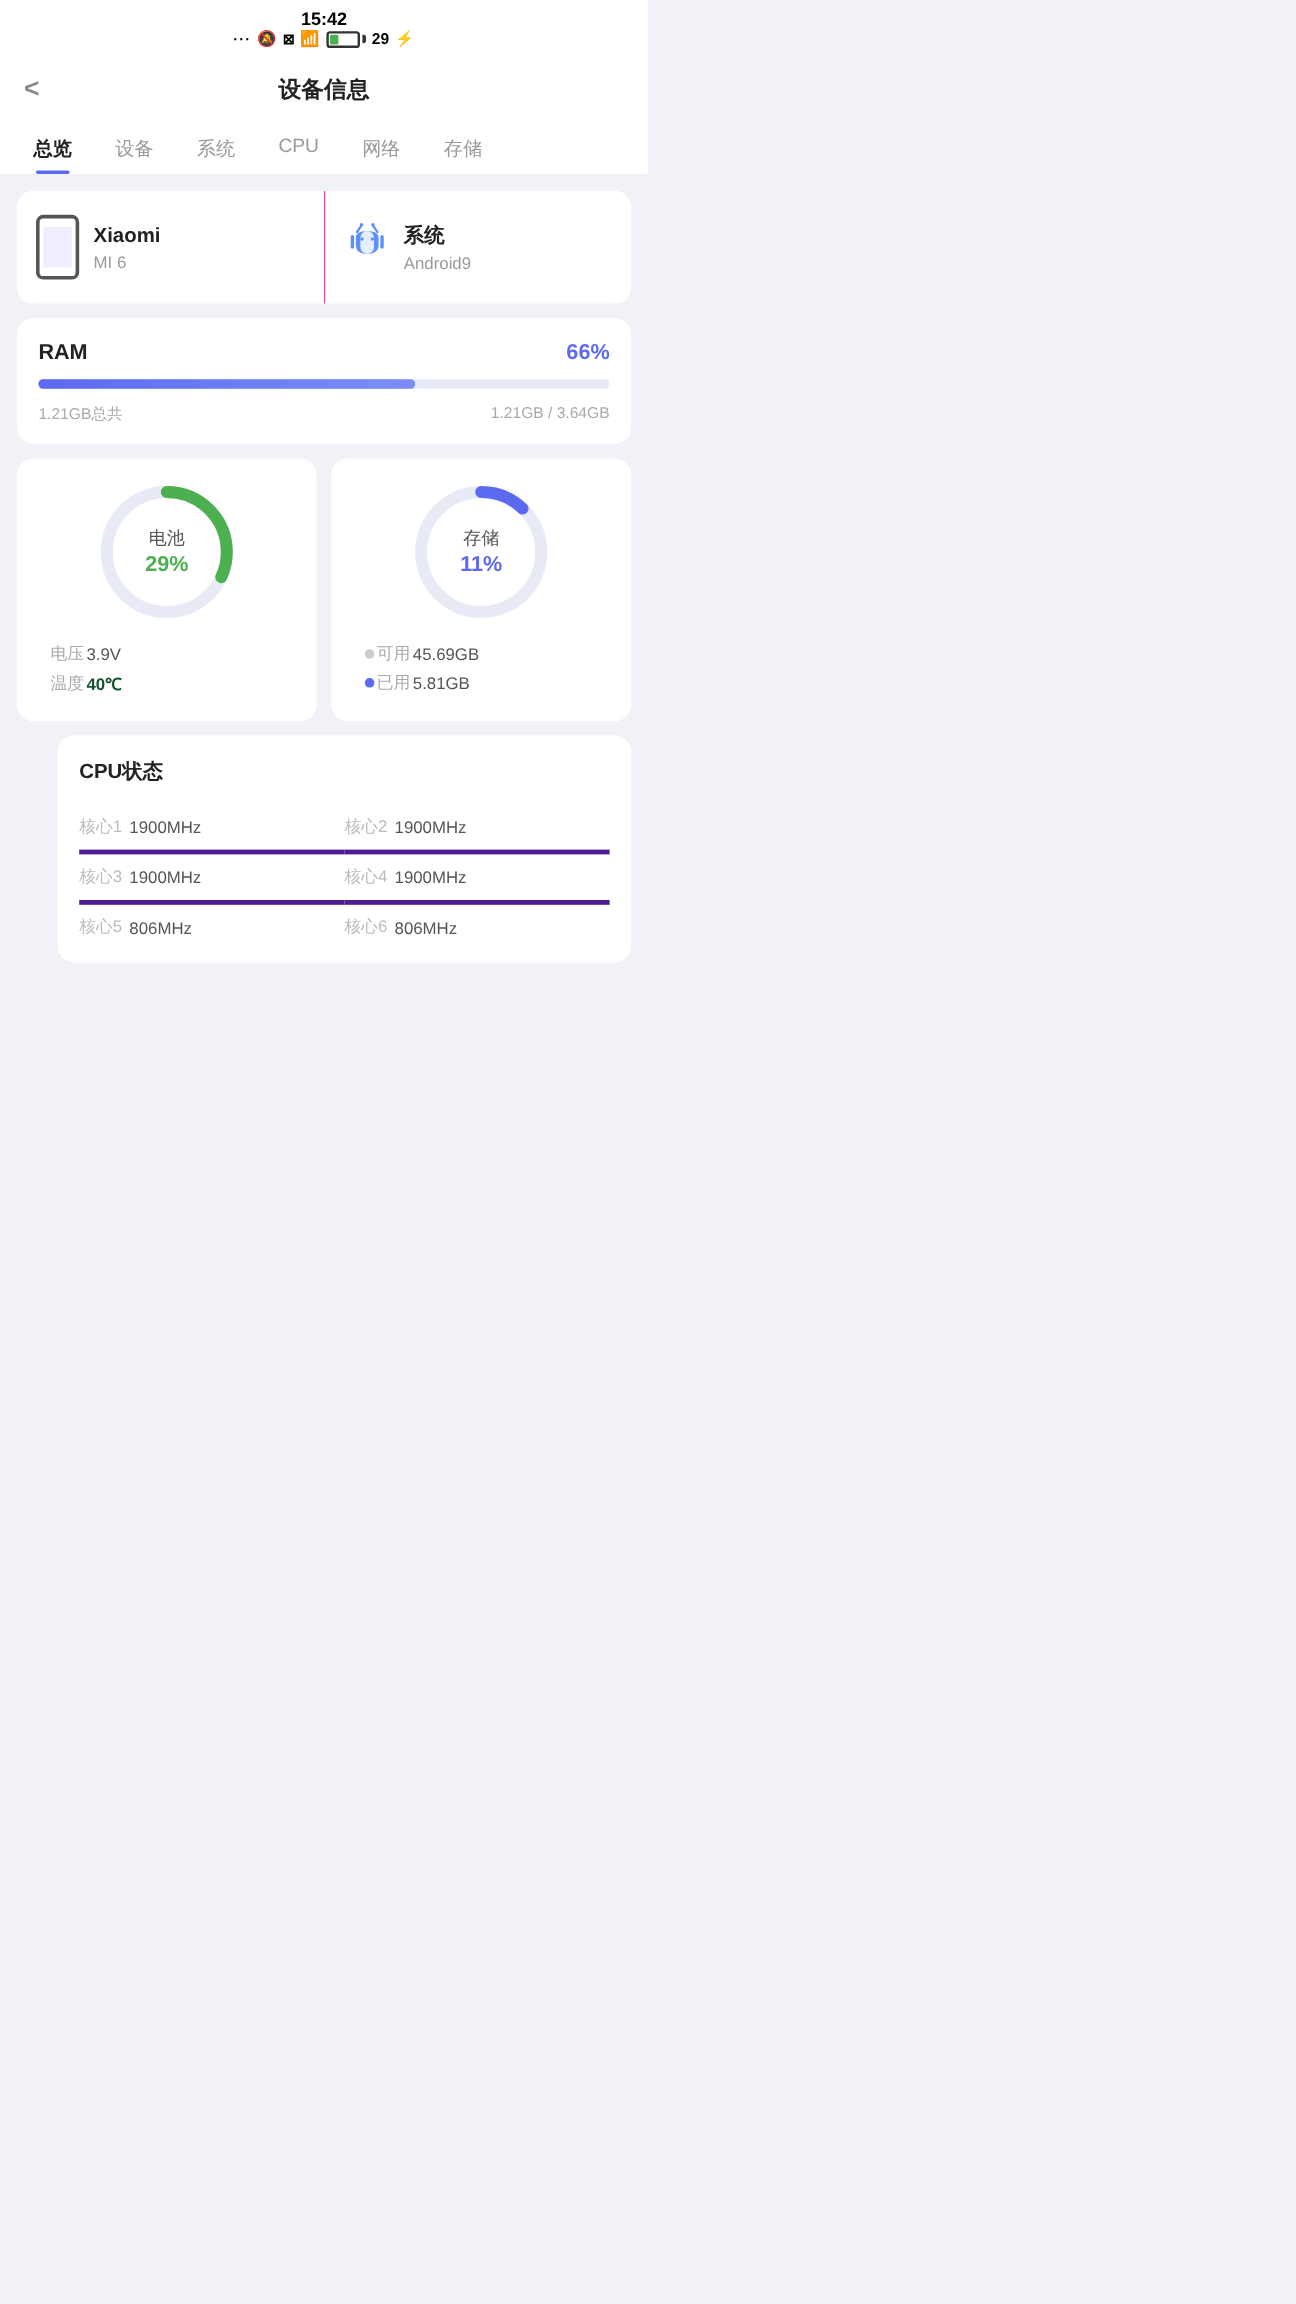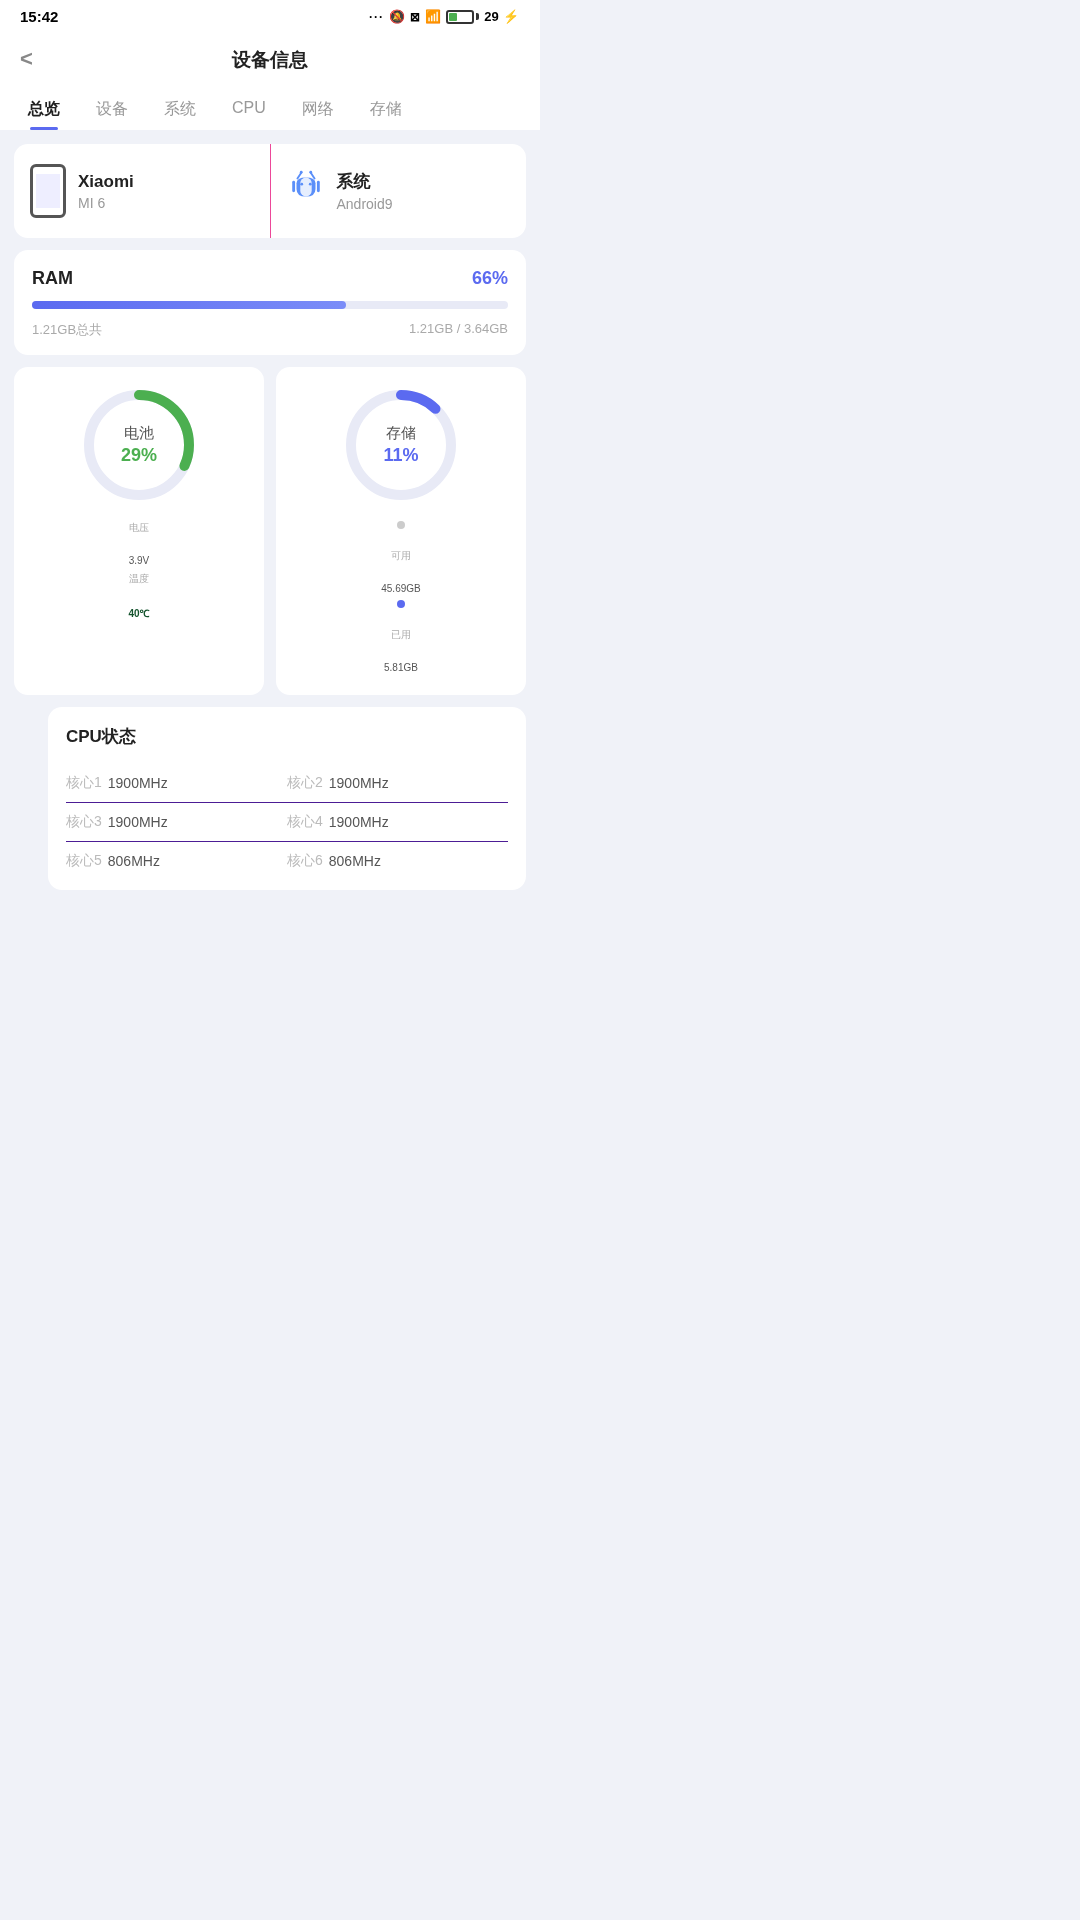--- a/index.html
+++ b/index.html
@@ -12,20 +12,21 @@
       overflow-x: hidden;
     }
     .status-bar {
       background: white;
       display: flex;
       justify-content: space-between;
       align-items: center;
       padding: 8px 20px 6px;
       font-size: 15px;
       font-weight: 600;
+      flex-direction: column;
     }
     .status-icons {
       display: flex;
       align-items: center;
       gap: 5px;
       font-size: 13px;
     }
     .battery-icon {
       display: flex;
       align-items: center;
@@ -257,27 +258,26 @@
       font-size: 18px;
       font-weight: 700;
       color: #4caf50;
     }
     .circle-value-storage {
       font-size: 18px;
       font-weight: 700;
       color: #5b6af0;
     }
     .metric-detail {
-      font-size: 10px;
+      font-size: 14px;
       color: #999;
       margin-bottom: 6px;
       display: flex;
       align-items: center;
-      gap: 20px;
-      flex-direction: column;
+      gap: 2px;
     }
     .metric-detail span.label { color: #aaa; }
     .metric-detail span.value { color: #555; font-weight: 500; }
     .metric-detail span.value-red { color: #14532d; font-weight: 600; }
     .dot {
       width: 8px;
       height: 8px;
       border-radius: 50%;
       display: inline-block;
       flex-shrink: 0;
@@ -299,21 +299,21 @@
     .cpu-grid {
       display: grid;
       grid-template-columns: 1fr 1fr;
       gap: 0;
     }
     .cpu-item {
       padding: 10px 0;
       display: flex;
       gap: 6px;
       align-items: center;
-      border-bottom: 1px solid #4c1d95;
+      border-bottom: 4px solid #4c1d95;
     }
     .cpu-item:nth-last-child(-n+2) {
       border-bottom: none;
     }
     .cpu-core-label {
       font-size: 14px;
       color: #bbb;
     }
     .cpu-core-value {
       font-size: 14px;

